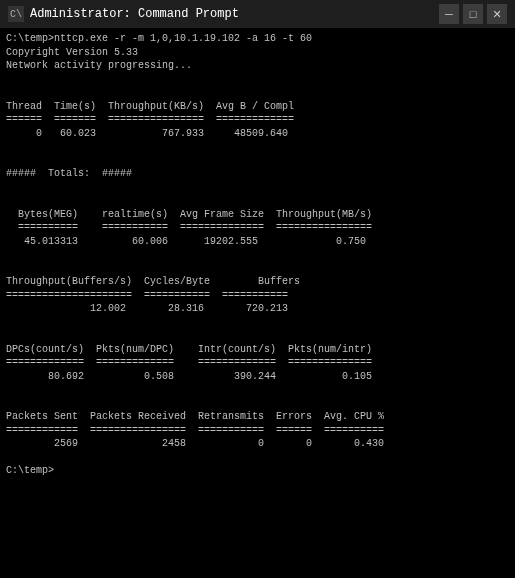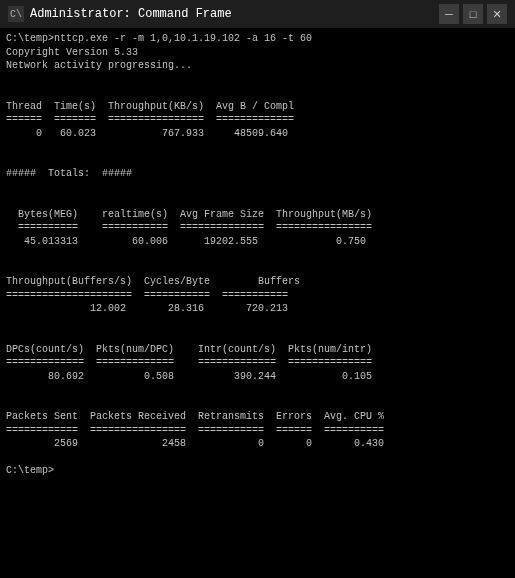--- a/index.html
+++ b/index.html
@@ -70,21 +70,21 @@
       0%, 100% { opacity: 1; }
       50% { opacity: 0; }
     }
   </style>
 </head>
 <body>
 
 <div class="title-bar">
   <div class="title-bar-left">
     <div class="title-bar-icon">C\</div>
-    <span class="title-bar-text">Administrator: Command Frame</span>
+    <span class="title-bar-text">Administrator: Command Prompt</span>
   </div>
   <div class="title-bar-controls">
     <button class="tb-btn">─</button>
     <button class="tb-btn">□</button>
     <button class="tb-btn close">✕</button>
   </div>
 </div>
 
 <div class="terminal" id="terminal-content">C:\temp&gt;nttcp.exe -r -m 1,0,10.1.19.102 -a 16 -t 60
 Copyright Version 5.33

